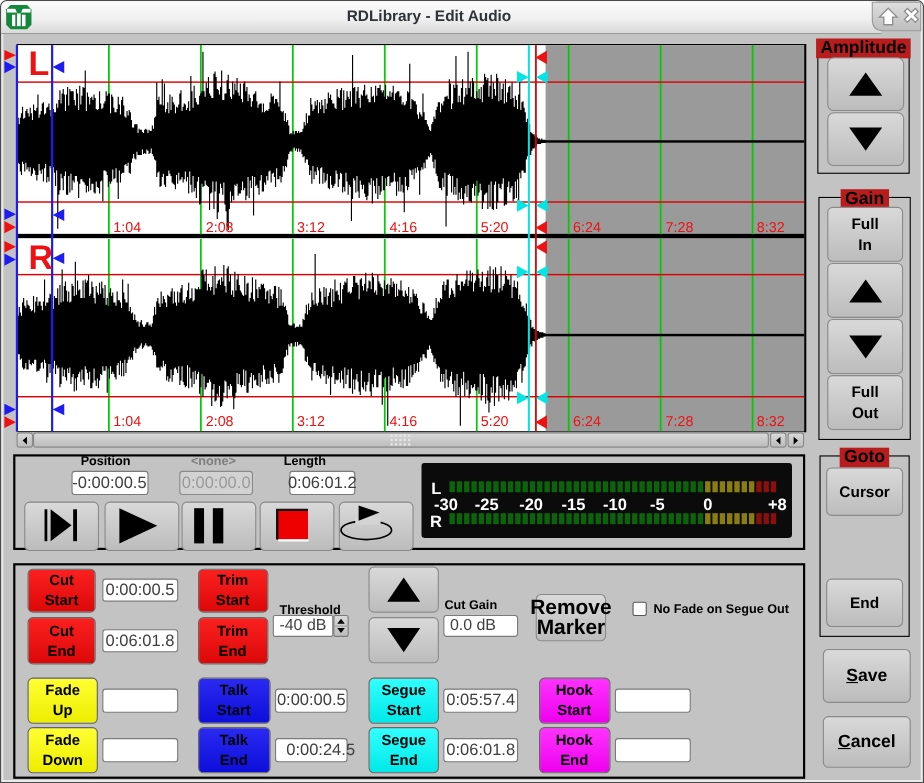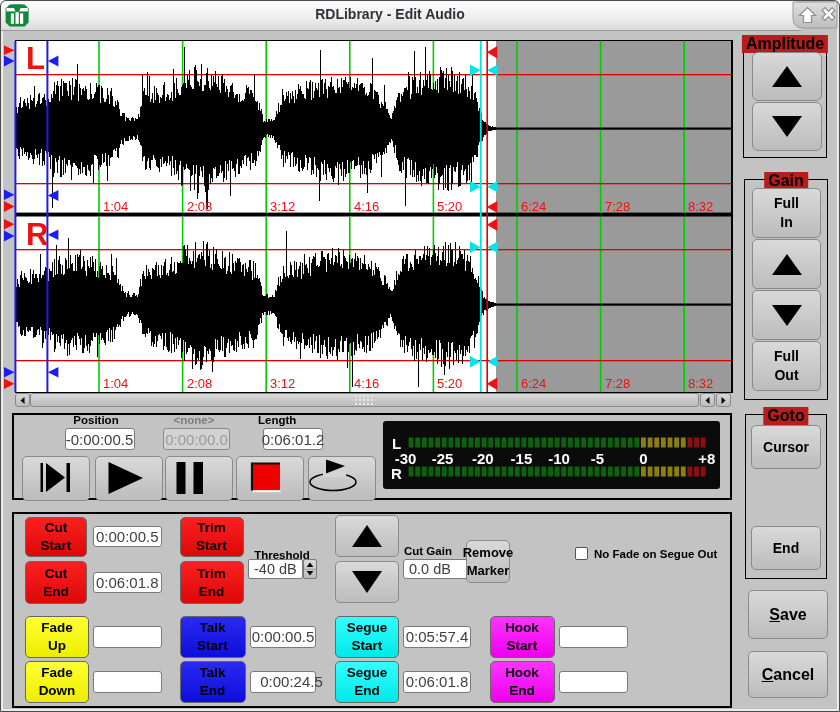--- a/index.html
+++ b/index.html
@@ -297,21 +297,21 @@
         <path d="M17 1 L2 23 H32 Z" fill="#000"></path>
       </svg>
     </div>
 <div class="btn" style="left:334px;top:560px;width:64px;height:42px">
       <svg width="34" height="24" viewBox="0 0 34 24">
         <path d="M17 23 L2 1 H32 Z" fill="#000"></path>
       </svg>
     </div>
 <div class="lab" style="left:403px;top:544px">Cut Gain</div>
 <div class="fld" style="left:402px;top:558px;width:68px;height:20px;font-size:14.5px">0.0 dB</div>
-<div class="btn" style="left:465px;top:539px;width:44px;height:43px;font-size:13px;line-height:18px">Remove<br>Marker</div>
+<div class="btn" style="left:486px;top:539px;width:64px;height:43px;font-size:19px;line-height:18px">Remove<br>Marker</div>
 <div style="position:absolute;left:574px;top:546px;width:13px;height:13px;background:#fff;border:1px solid #555;border-radius:2px"></div>
 <div class="lab" style="left:593px;top:547px">No Fade on Segue Out</div>
 <div class="btn" style="left:24px;top:614.5px;width:64px;height:42px;background:linear-gradient(#ffff33,#eded00);border-color:#666;font-size:13.5px;line-height:18px">Fade<br>Up</div>
 <div class="fld" style="left:92px;top:624.5px;width:68.5px;height:22px;justify-content:center;padding-left:0"></div>
 <div class="btn" style="left:24px;top:659.5px;width:64px;height:42px;background:linear-gradient(#ffff33,#eded00);border-color:#666;font-size:13.5px;line-height:18px">Fade<br>Down</div>
 <div class="fld" style="left:92px;top:669.5px;width:68.5px;height:22px;justify-content:center;padding-left:0"></div>
 <div class="btn" style="left:178.5px;top:614.5px;width:66px;height:42px;background:linear-gradient(#2a2af2,#0e0edc);border-color:#666;font-size:13.5px;line-height:18px">Talk<br>Start</div>
 <div class="fld" style="left:249px;top:624.5px;width:66px;height:22px;justify-content:center;padding-left:0">0:00:00.5</div>
 <div class="btn" style="left:178.5px;top:659.5px;width:66px;height:42px;background:linear-gradient(#2a2af2,#0e0edc);border-color:#666;font-size:13.5px;line-height:18px">Talk<br>End</div>
 <div class="fld" style="left:249px;top:669.5px;width:66px;height:22px;justify-content:center;padding-left:17px">0:00:24.5</div>

